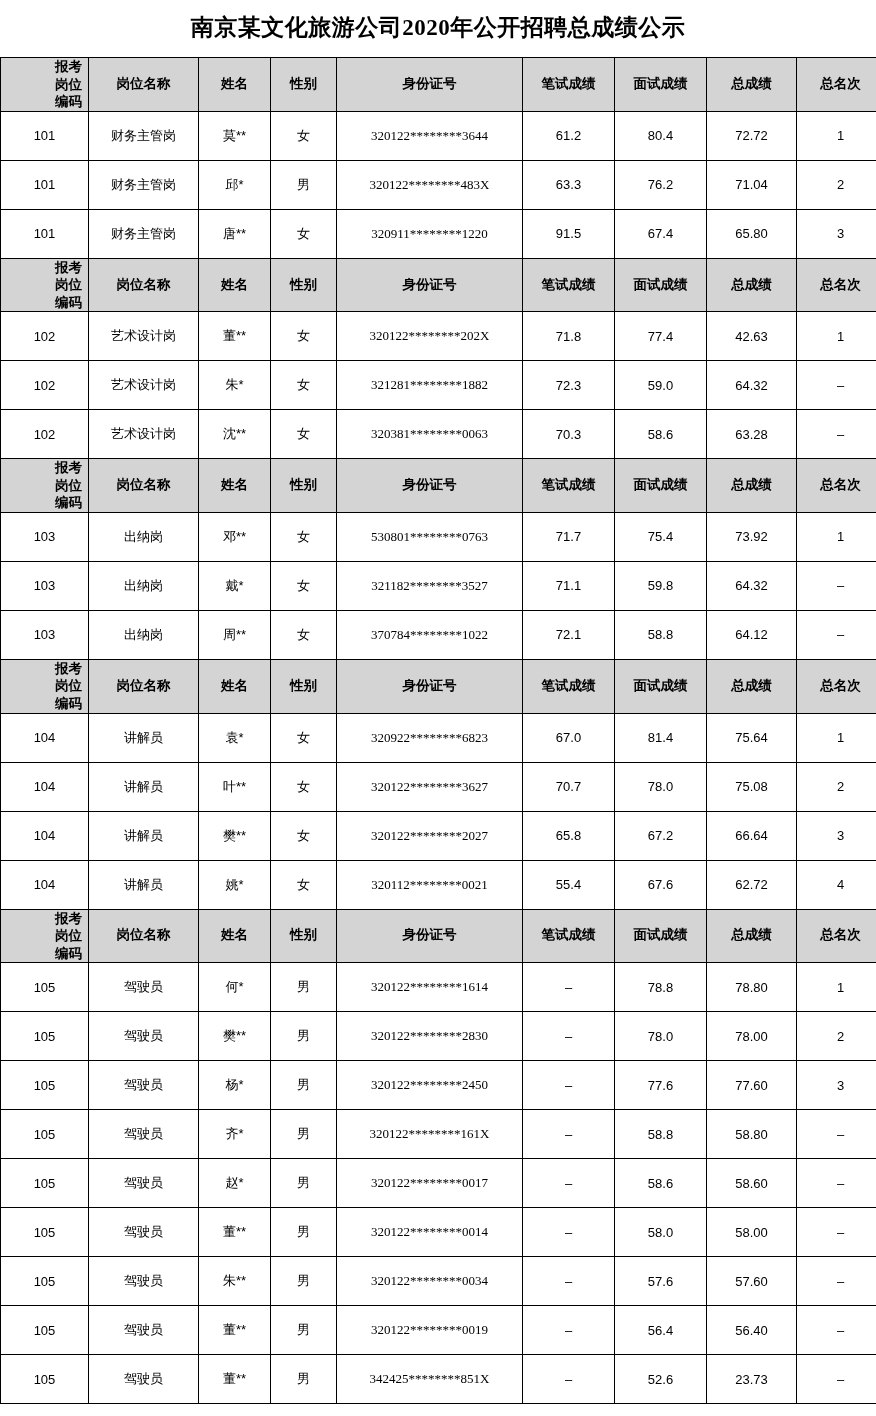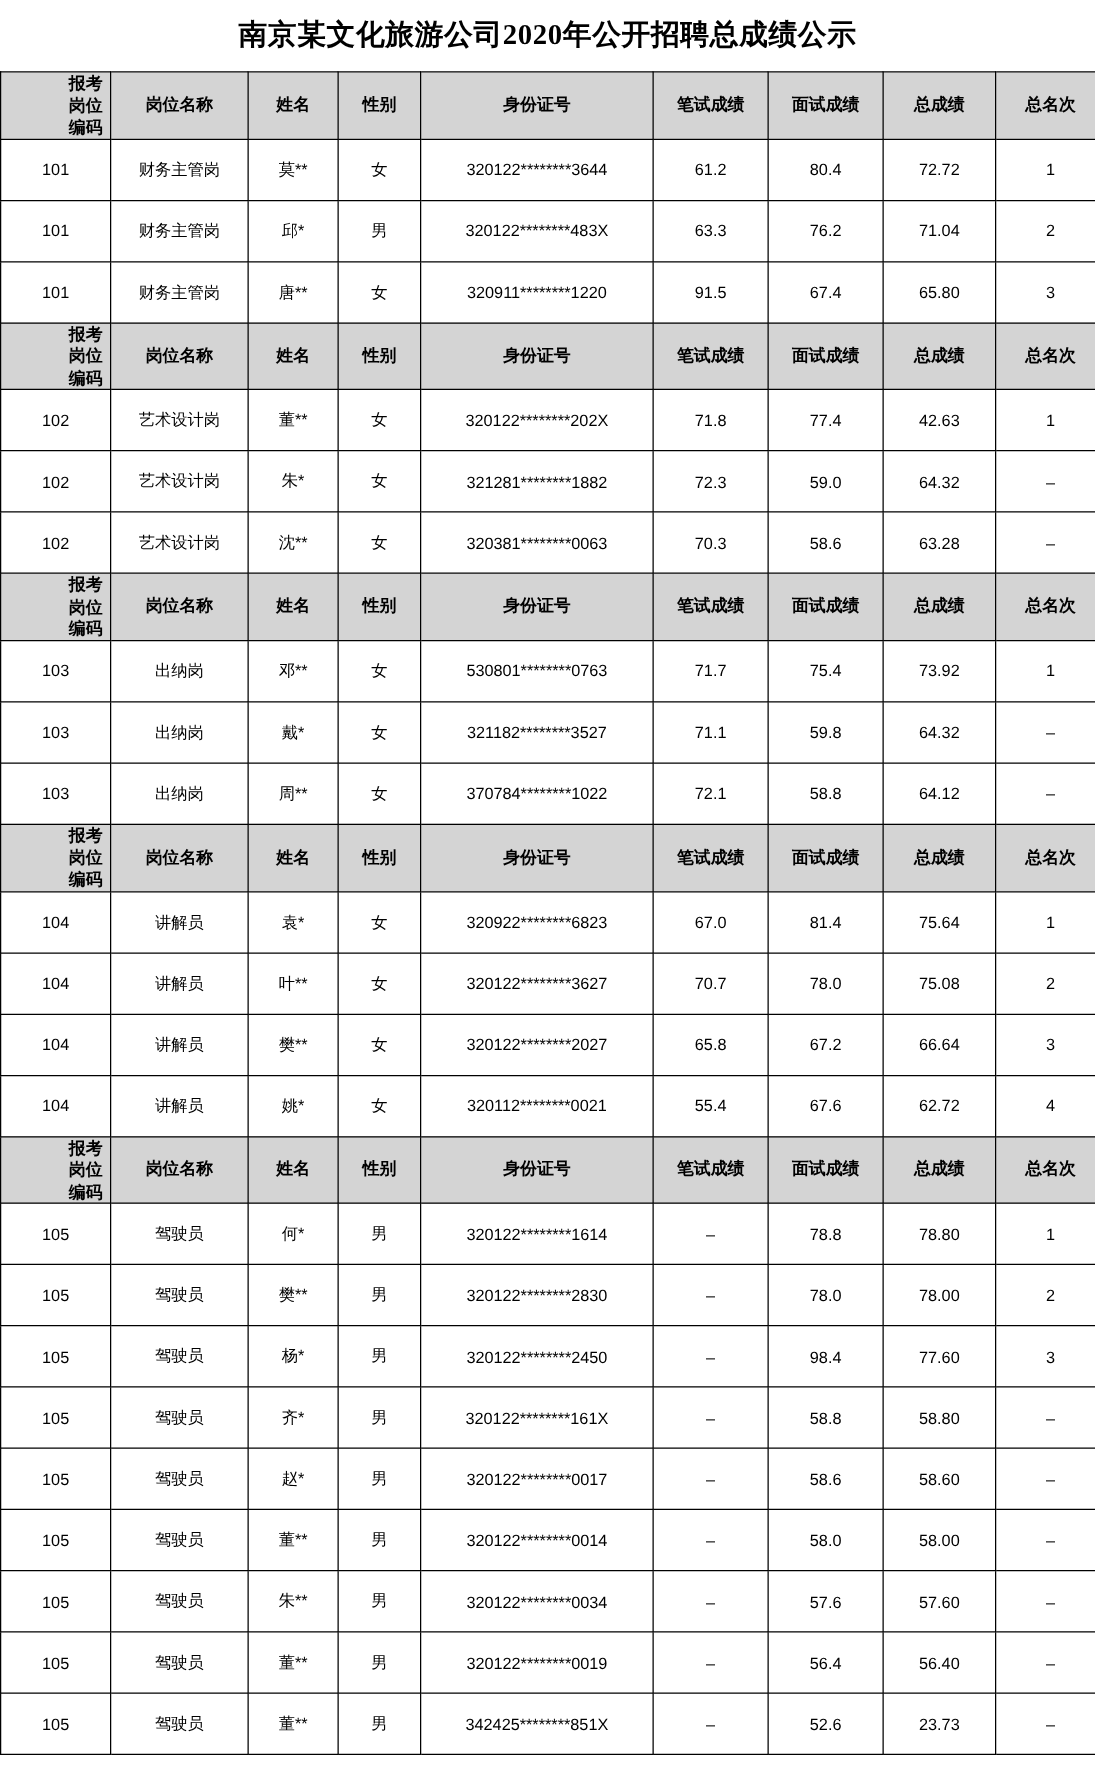--- a/index.html
+++ b/index.html
@@ -53,21 +53,21 @@
   col.c1 { width: 110px; }
   col.c2 { width: 72px; }
   col.c3 { width: 66px; }
   col.c4 { width: 186px; }
   col.c5 { width: 92px; }
   col.c6 { width: 92px; }
   col.c7 { width: 90px; }
   col.c8 { width: 88px; }
 
   td.idnum {
-    font-family: Liberation Sans, sans-serif;
+    font-family: Liberation Serif, serif;
     font-size: 13px;
     letter-spacing: 0px;
   }
   td.num {
     font-size: 13.5px;
   }
   td.name {
     font-size: 13.5px;
   }
   .hdr-two-line {
@@ -331,21 +331,21 @@
           <td class="num">78.00</td>
           <td class="num">2</td>
         </tr>
         <tr>
           <td class="num">105</td>
           <td>驾驶员</td>
           <td class="name">杨*</td>
           <td>男</td>
           <td class="idnum">320122********2450</td>
           <td class="num">–</td>
-          <td class="num">98.4</td>
+          <td class="num">77.6</td>
           <td class="num">77.60</td>
           <td class="num">3</td>
         </tr>
         <tr>
           <td class="num">105</td>
           <td>驾驶员</td>
           <td class="name">齐*</td>
           <td>男</td>
           <td class="idnum">320122********161X</td>
           <td class="num">–</td>

